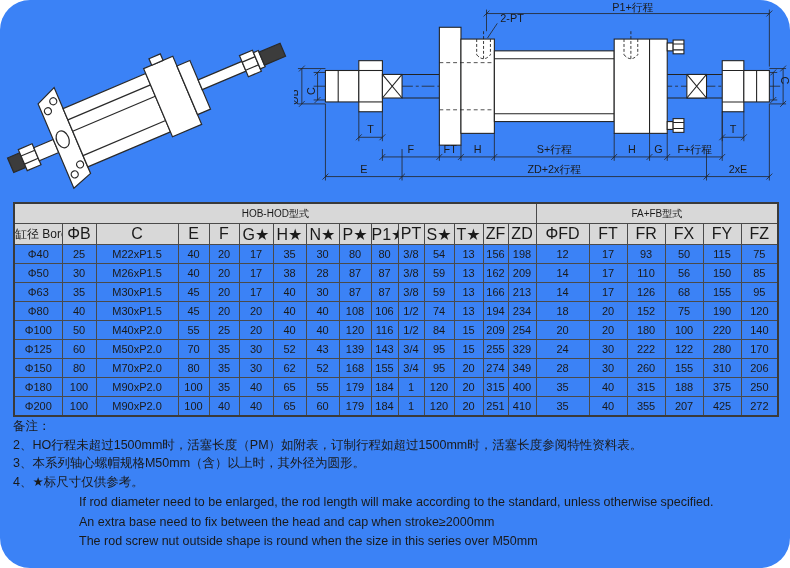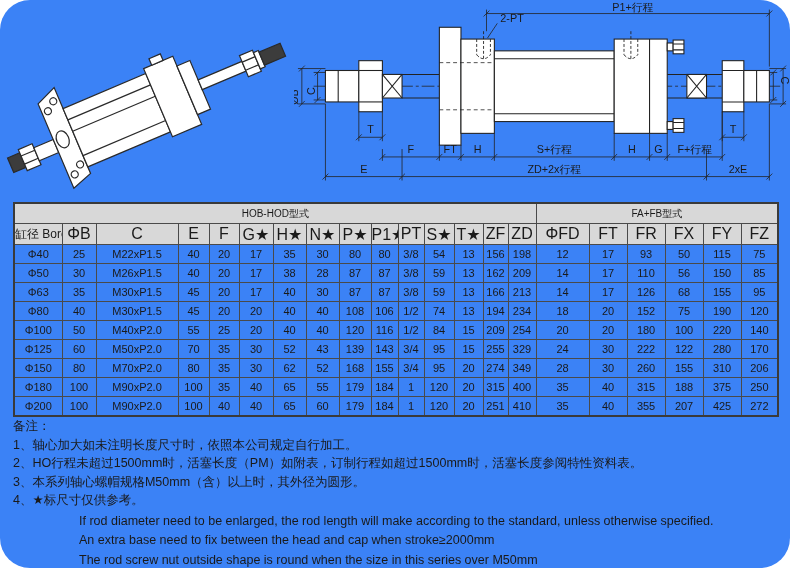--- a/index.html
+++ b/index.html
@@ -495,21 +495,20 @@
           <td>207</td>
           <td>425</td>
           <td>272</td>
         </tr>
       </tbody>
   </table>
 
   <div id="notes">
     <div>备注：</div>
     <div id="notes-cn">
-        <div class="cn-line">1、轴心加大如未注明长度尺寸时，依照本公司规定自行加工。</div>
         <div class="cn-line">2、HO行程未超过1500mm时，活塞长度（PM）如附表，订制行程如超过1500mm时，活塞长度参阅特性资料表。</div>
         <div class="cn-line">3、本系列轴心螺帽规格M50mm（含）以上时，其外径为圆形。</div>
         <div class="cn-line">4、★标尺寸仅供参考。</div>
       </div>
     <div id="notes-en" class="en-block">
         <div class="en-line">If rod diameter need to be enlarged, the rod length will make according to the standard, unless otherwise specified.</div>
         <div class="en-line">An extra base need to fix between the head and cap when stroke≥2000mm</div>
         <div class="en-line">The rod screw nut outside shape is round when the size in this series over M50mm</div>
       </div>
   </div>

